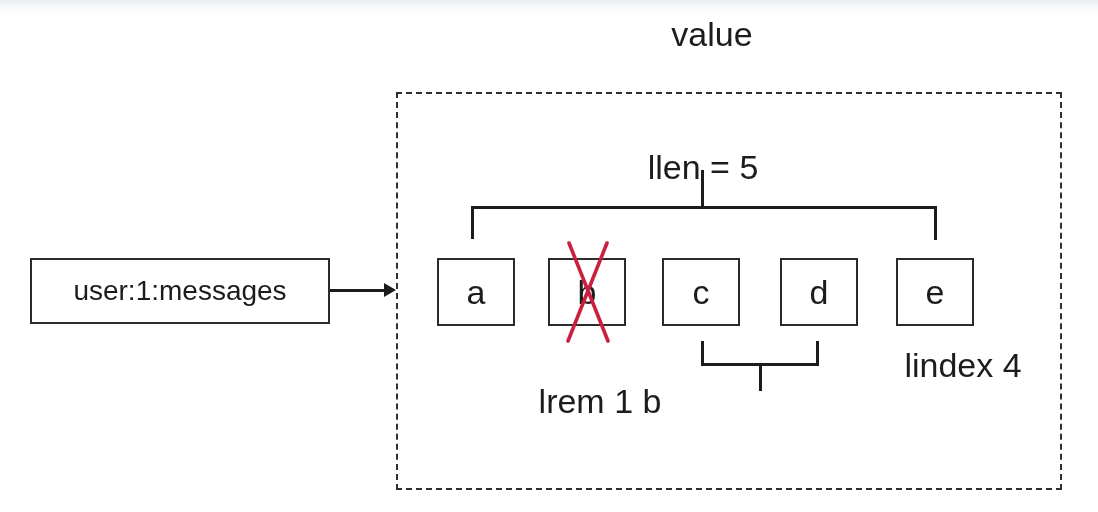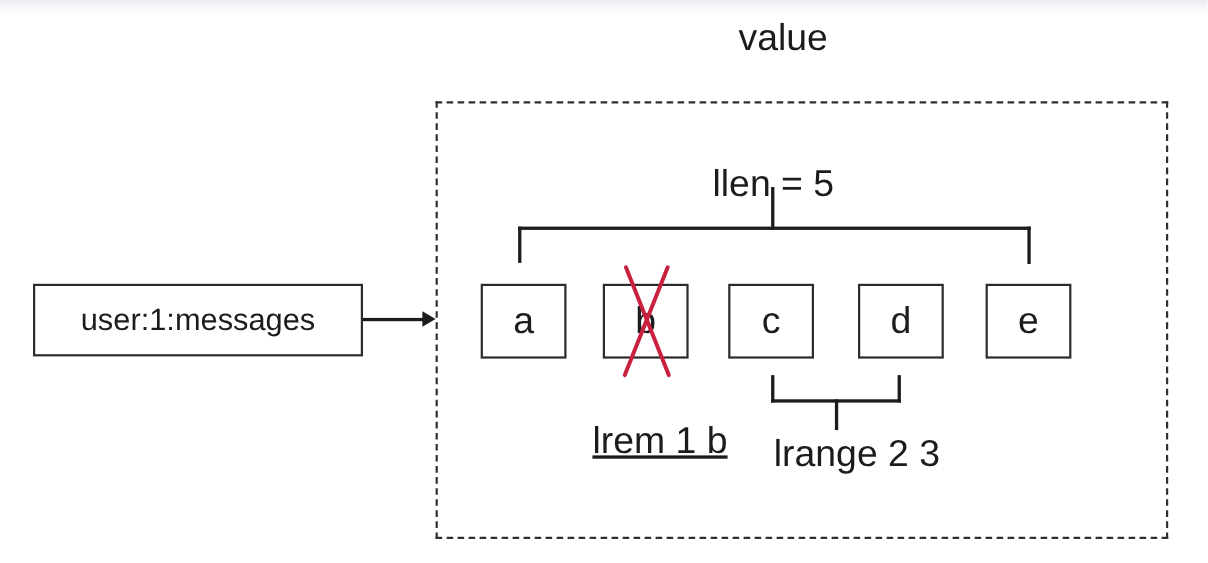--- a/index.html
+++ b/index.html
@@ -26,21 +26,21 @@
     position: absolute;
     text-align: center;
     font-size: 34px;
     color: #1c1c1c;
     white-space: nowrap;
     line-height: 1.1;
   }
   .lbl-key   { left: 98px;  top: 191px; width: 120px; }
   .lbl-value { left: 652px; top: 16px;  width: 120px; }
   .lbl-llen  { left: 603px; top: 114px; width: 200px; margin-top: 35px; }
-  .lbl-lrem  { left: 520px; top: 383px; width: 160px; text-decoration: underline; }
+  .lbl-lrem  { left: 520px; top: 383px; width: 160px; }
   .lbl-lrange{ left: 689px; top: 395px; width: 180px; }
   .lbl-lindex-top    { left: 883px; top: 347px; width: 160px; }
   .lbl-lindex-bottom { left: 883px; top: 412px; width: 160px; }
 
   .key-box {
     position: absolute;
     left: 30px; top: 258px;
     width: 296px; height: 62px;
     border: 2px solid #2b2b2b;
     background: #ffffff;
@@ -153,16 +153,16 @@
     <line x1="5" y1="3" x2="44" y2="101" stroke="#c9203f" stroke-width="3.6" stroke-linecap="round"></line>
     <line x1="43" y1="3" x2="4" y2="101" stroke="#c9203f" stroke-width="3.6" stroke-linecap="round"></line>
   </svg>
 
   <div class="lbl lbl-lrem">lrem 1 b</div>
 
   <div class="stroke lr-tick-l"></div>
   <div class="stroke lr-tick-r"></div>
   <div class="stroke lr-h"></div>
   <div class="stroke lr-stem"></div>
-  <div class="lbl lbl-lrange">lrange 2 3</div>
 
+  <div class="lbl lbl-lindex-top">lindex 4</div>
 
 </div>
 
 </body></html>

